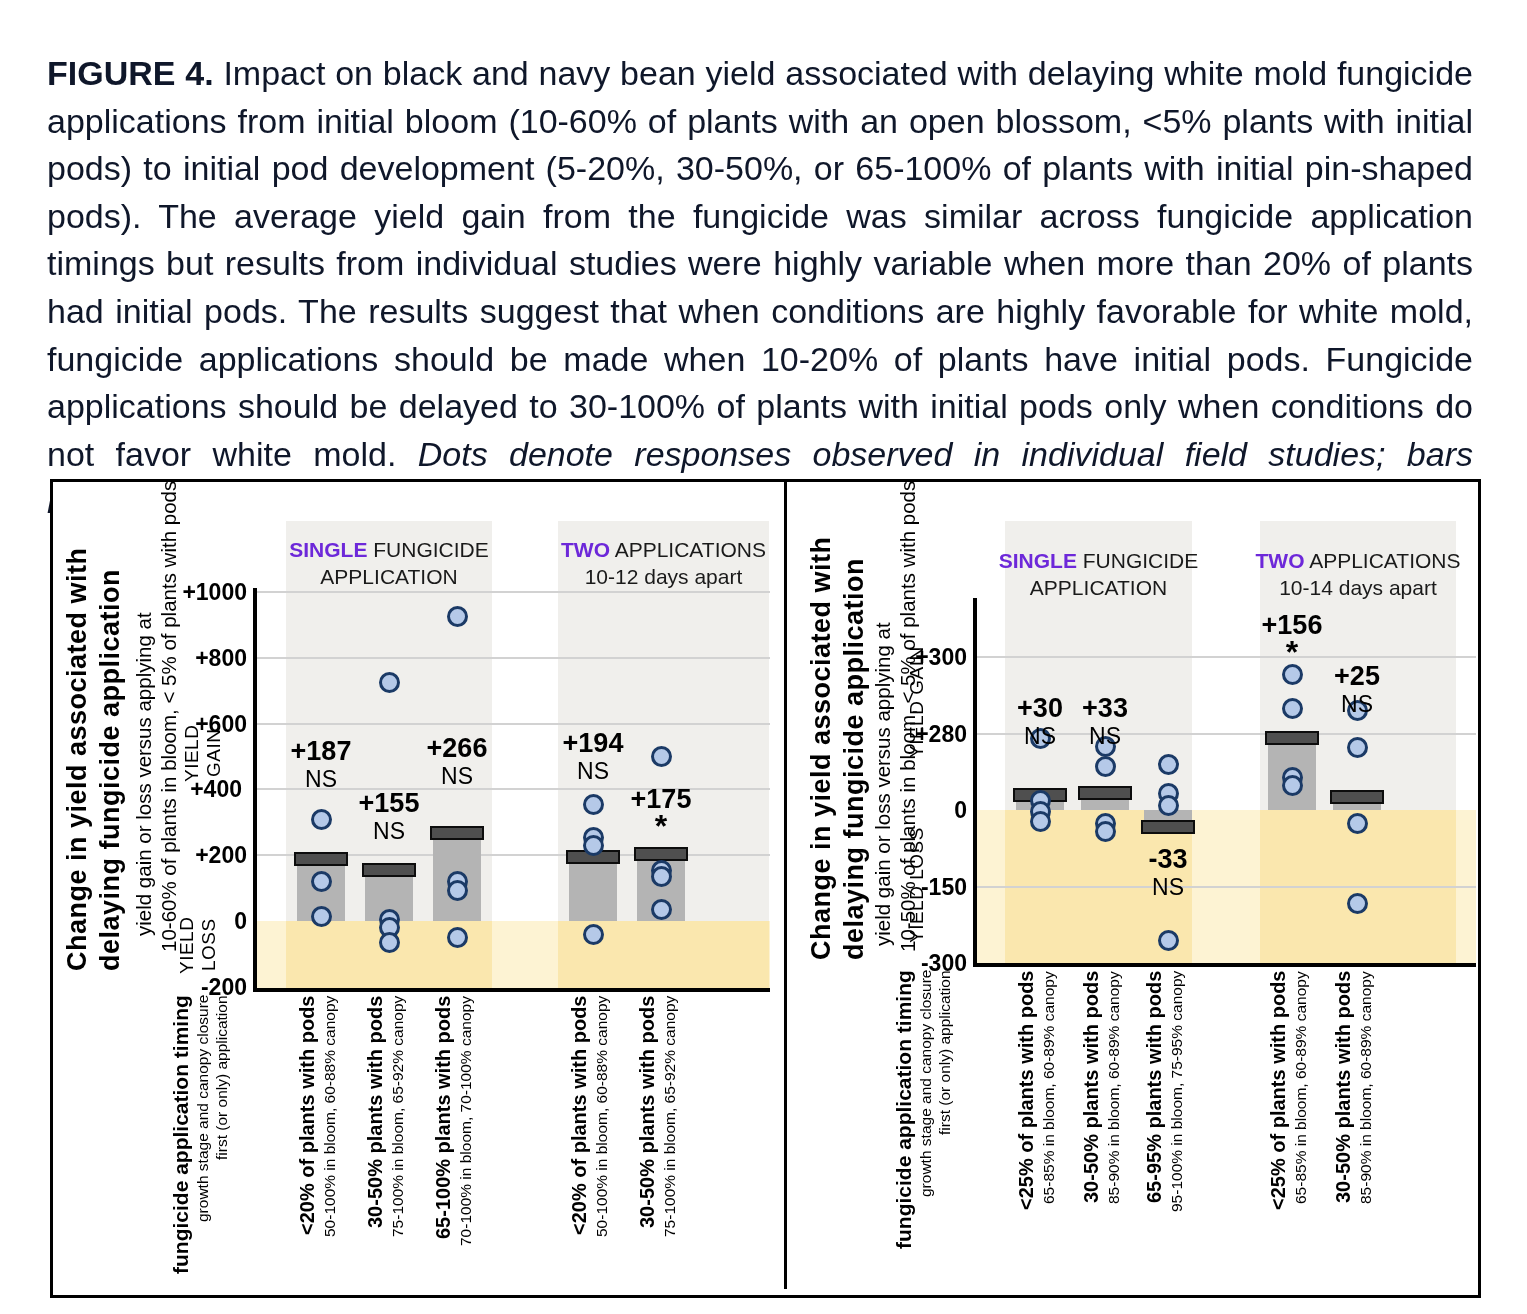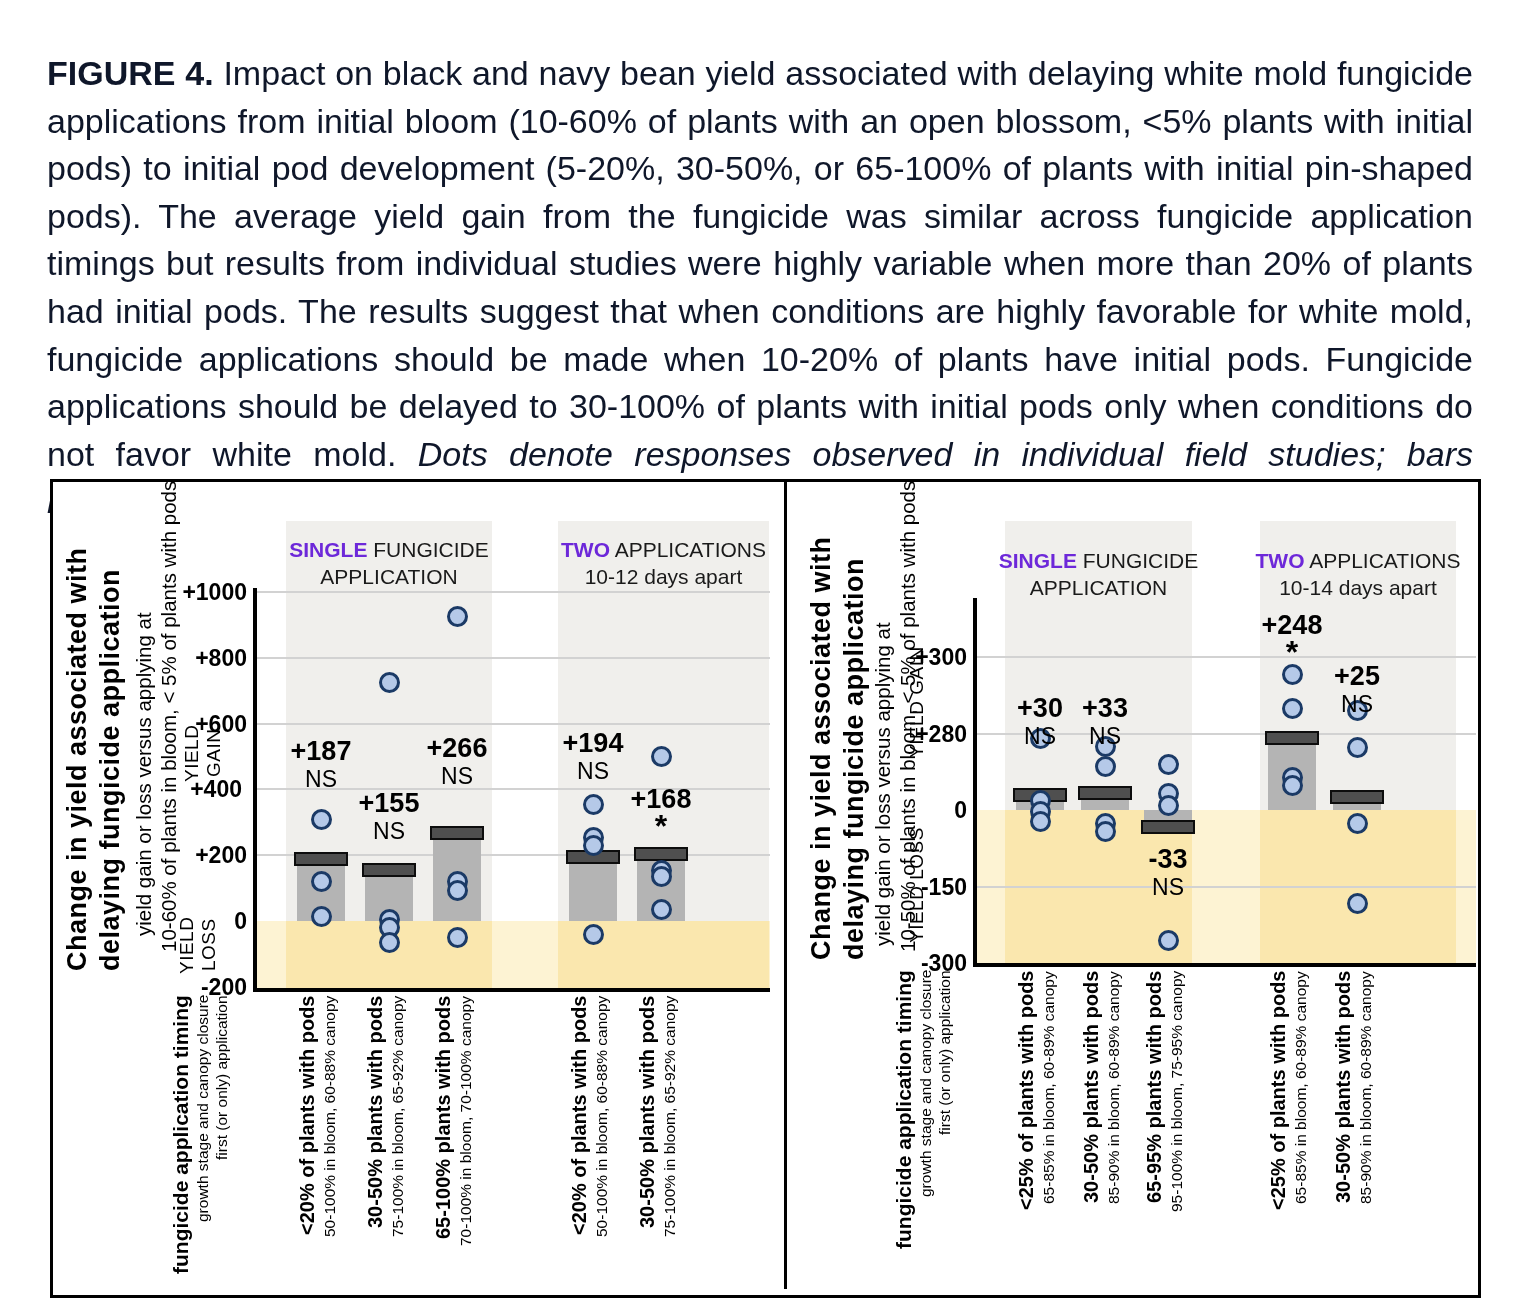--- a/index.html
+++ b/index.html
@@ -147,21 +147,21 @@
         <div class="xgl-main">&lt;20% of plants with pods</div>
         <div class="xgl-sub">50-100% in bloom, 60-88% canopy</div>
       </div>
       <div class="bar" style="left: 637px; top: 854.213px; width: 48px; height: 66.787px; background: rgb(180, 180, 180);"></div>
       <div class="cap" style="left: 634px; top: 847.213px; width: 54px; height: 14px; background: rgb(79, 79, 79);"></div>
       <div class="dot" style="left: 650.5px; top: 746px; width: 21px; height: 21px; background: rgb(181, 201, 232); border: 3px solid rgb(27, 58, 102);"></div>
       <div class="dot" style="left: 650.5px; top: 859.505px; width: 21px; height: 21px; background: rgb(181, 201, 232); border: 3px solid rgb(27, 58, 102);"></div>
       <div class="dot" style="left: 650.5px; top: 866.085px; width: 21px; height: 21px; background: rgb(181, 201, 232); border: 3px solid rgb(27, 58, 102);"></div>
       <div class="dot" style="left: 650.5px; top: 898.985px; width: 21px; height: 21px; background: rgb(181, 201, 232); border: 3px solid rgb(27, 58, 102);"></div>
       <div class="mlabel" style="left: 586px; top: 785.452px;">
-        <div class="mval">+168</div>
+        <div class="mval">+175</div>
         <div class="msig star">*</div>
       </div>
       <div class="vrot" style="left: 634px; top: 994px; height: 297px; text-align: end;">
         <div class="xgl-main">30-50% plants with pods</div>
         <div class="xgl-sub">75-100% in bloom, 65-92% canopy</div>
       </div>
       <div class="band" style="left: 1005px; top: 521px; width: 187px; height: 289px; background: rgb(240, 239, 236);"></div>
       <div class="band" style="left: 1260px; top: 521px; width: 196px; height: 289px; background: rgb(240, 239, 236);"></div>
       <div class="band" style="left: 977px; top: 810px; width: 499px; height: 153px; background: rgb(253, 243, 211);"></div>
       <div class="band" style="left: 1005px; top: 810px; width: 187px; height: 153px; background: rgb(250, 231, 174);"></div>
@@ -243,21 +243,21 @@
         <div><b>TWO</b> APPLICATIONS</div>
         <div>10-14 days apart</div>
       </div>
       <div class="bar" style="left: 1268px; top: 737.58px; width: 48px; height: 72.42px; background: rgb(180, 180, 180);"></div>
       <div class="cap" style="left: 1265px; top: 730.58px; width: 54px; height: 14px; background: rgb(79, 79, 79);"></div>
       <div class="dot" style="left: 1281.5px; top: 664.35px; width: 21px; height: 21px; background: rgb(181, 201, 232); border: 3px solid rgb(27, 58, 102);"></div>
       <div class="dot" style="left: 1281.5px; top: 697.5px; width: 21px; height: 21px; background: rgb(181, 201, 232); border: 3px solid rgb(27, 58, 102);"></div>
       <div class="dot" style="left: 1281.5px; top: 767.37px; width: 21px; height: 21px; background: rgb(181, 201, 232); border: 3px solid rgb(27, 58, 102);"></div>
       <div class="dot" style="left: 1281.5px; top: 775.02px; width: 21px; height: 21px; background: rgb(181, 201, 232); border: 3px solid rgb(27, 58, 102);"></div>
       <div class="mlabel" style="left: 1217px; top: 611.1px;">
-        <div class="mval">+248</div>
+        <div class="mval">+156</div>
         <div class="msig star">*</div>
       </div>
       <div class="vrot" style="left: 1265px; top: 969px; height: 320px; text-align: end;">
         <div class="xgl-main">&lt;25% of plants with pods</div>
         <div class="xgl-sub">65-85% in bloom, 60-89% canopy</div>
       </div>
       <div class="bar" style="left: 1333px; top: 797.25px; width: 48px; height: 12.75px; background: rgb(180, 180, 180);"></div>
       <div class="cap" style="left: 1330px; top: 790.25px; width: 54px; height: 14px; background: rgb(79, 79, 79);"></div>
       <div class="dot" style="left: 1346.5px; top: 700.05px; width: 21px; height: 21px; background: rgb(181, 201, 232); border: 3px solid rgb(27, 58, 102);"></div>
       <div class="dot" style="left: 1346.5px; top: 736.77px; width: 21px; height: 21px; background: rgb(181, 201, 232); border: 3px solid rgb(27, 58, 102);"></div>

